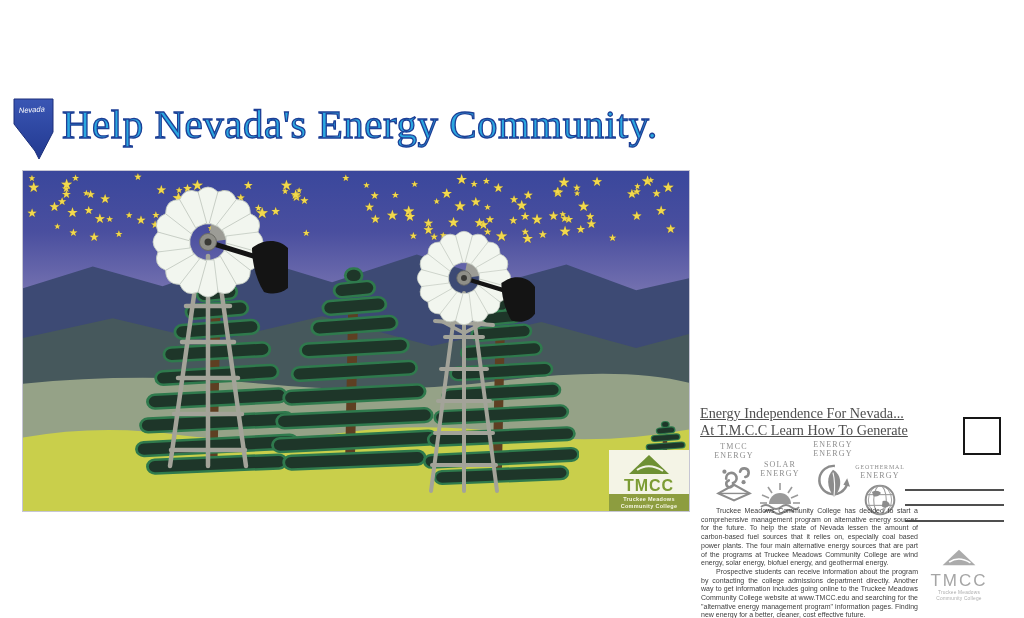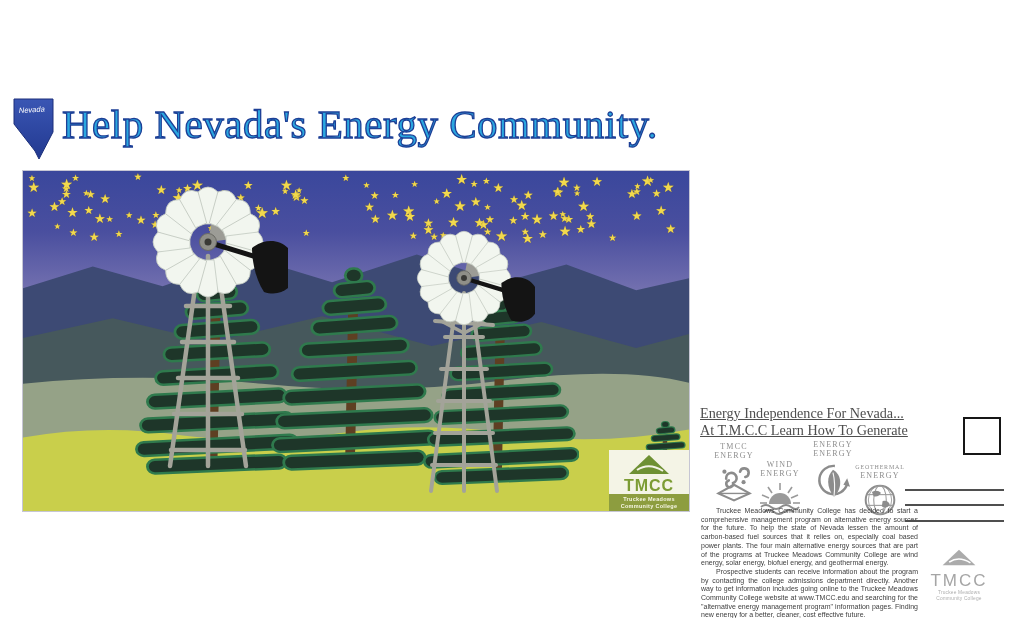--- a/index.html
+++ b/index.html
@@ -344,21 +344,21 @@
           <path d="M30,10 a5,5 0 1 1 6,6"></path>
         </g>
         <circle cx="12" cy="10" r="2.4" fill="#8c8c8c"></circle>
           <circle cx="34" cy="22" r="2.4" fill="#8c8c8c"></circle>
         <path d="M5,35 L23,25 L41,35 L23,43 Z" fill="none" stroke="#8c8c8c" stroke-width="2.4"></path>
         <line x1="5" y1="35" x2="41" y2="35" stroke="#8c8c8c" stroke-width="1.6"></line>
       </svg>
     </div>
 
     <div class="energy" style="left:52px;top:20px;width:56px">
-      <div class="l1">WIND</div>
+      <div class="l1">SOLAR</div>
       <div class="l2">ENERGY</div>
       <svg width="44" height="34" viewBox="0 0 44 34">
         <g stroke="#9a9a9a" stroke-width="1.6">
           <line x1="22" y1="2" x2="22" y2="9"></line>
             <line x1="10" y1="6" x2="14" y2="12"></line>
             <line x1="34" y1="6" x2="30" y2="12"></line>
           <line x1="4" y1="14" x2="11" y2="17"></line>
             <line x1="40" y1="14" x2="33" y2="17"></line>
           <line x1="2" y1="22" x2="9" y2="22"></line>
             <line x1="42" y1="22" x2="35" y2="22"></line>

